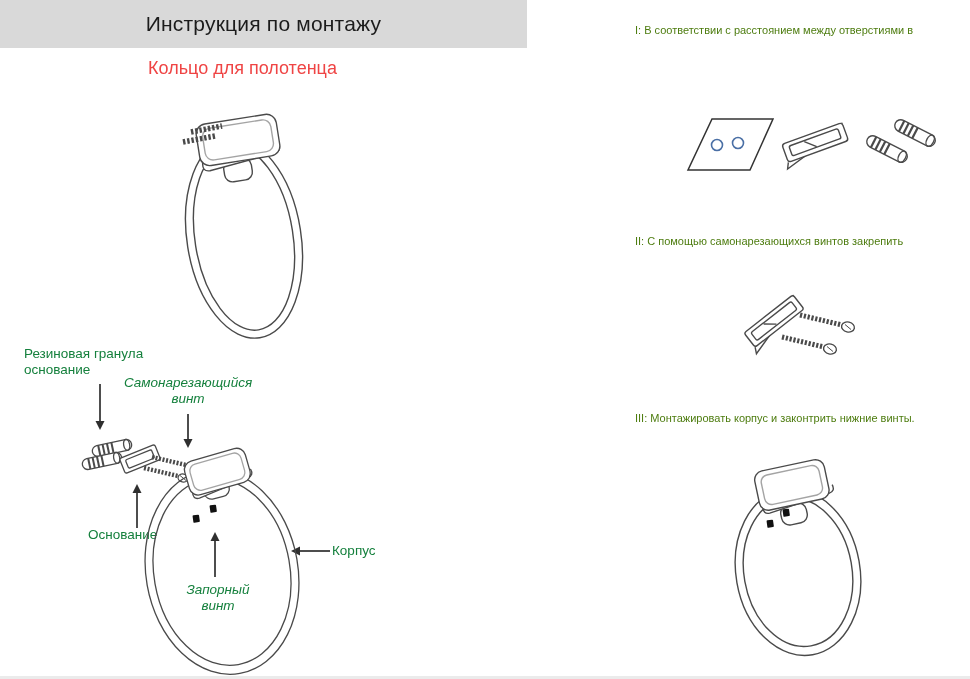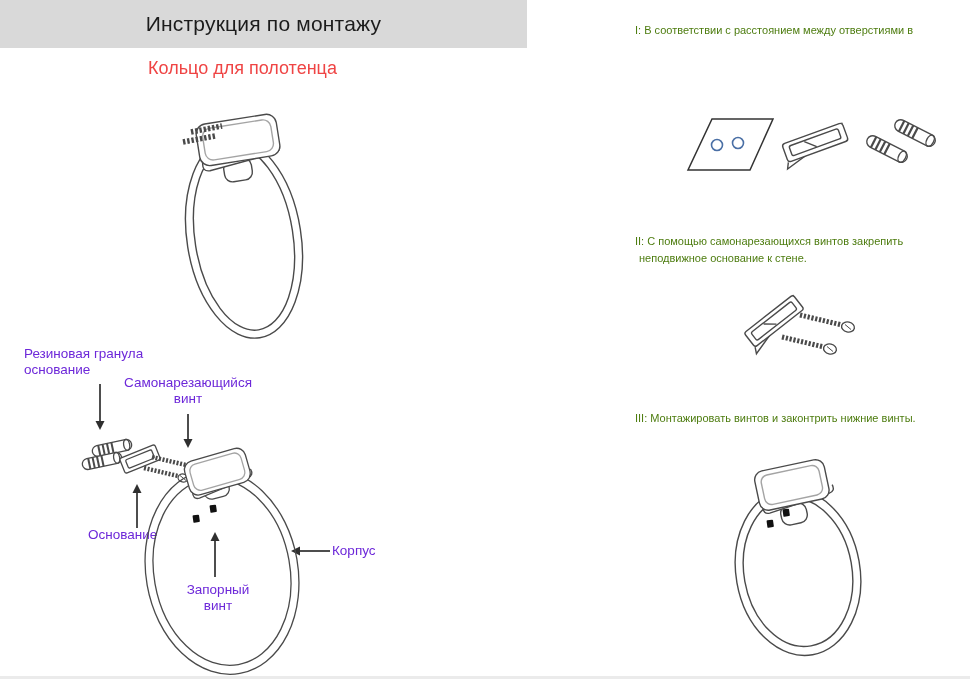--- a/index.html
+++ b/index.html
@@ -8,23 +8,23 @@
     font-family:"Liberation Sans", sans-serif;color:#333;
   }
   .abs{position:absolute;}
   .header-bar{
     left:0;top:0;width:527px;height:48px;background:#d9d9d9;
     display:flex;align-items:center;justify-content:center;
   }
   .header-bar .title{font-size:21px;color:#1c1c1c;letter-spacing:.2px;}
   .subtitle-wrap{left:0;top:58px;width:485px;text-align:center;}
   .subtitle-wrap .subtitle{font-size:18px;color:#ef4444;}
-  .label{position:absolute;font-size:13.5px;line-height:16px;color:#6d28d9;}
+  .label{position:absolute;font-size:13.5px;line-height:16px;color:#15803d;}
   .label .tline{white-space:nowrap;}
-  .label.center{text-align:center;}
+  .label.center{text-align:center;font-style:italic;}
   .step{position:absolute;font-size:11px;line-height:17px;color:#4d7c0f;}
   .step .tline{white-space:nowrap;}
   .step .tline + .tline{margin-left:4px;}
   svg{position:absolute;overflow:visible;}
   .bottom-edge{left:0;top:676px;width:970px;height:3px;background:#ebebeb;}
 </style>
 </head>
 <body>
 
 <div class="abs header-bar">
@@ -151,24 +151,23 @@
       <rect x="170" y="125" width="6.5" height="7.5" rx="1" transform="rotate(-8 173 129)"></rect>
     </g>
   </g>
 </svg>
 
 <div class="step" style="left:635px;top:22px;">
     <div class="tline">I: В соответствии с расстоянием между отверстиями в</div>
   </div>
 <div class="step" style="left:635px;top:207px;margin-top:26px;">
     <div class="tline">II: С помощью самонарезающихся винтов закрепить</div>
-    <div class="tline">неподвижное основание к стене.</div>
   </div>
 <div class="step" style="left:635px;top:410px;">
-    <div class="tline">III: Монтажировать винтов и законтрить нижние винты.</div>
+    <div class="tline">III: Монтажировать корпус и законтрить нижние винты.</div>
   </div>
 
 <svg style="left:675px;top:108px;" width="275" height="95" viewBox="0 0 275 95">
   <g stroke="#4a4a4a" fill="none" stroke-width="1.4">
     <g>
       <polygon points="37,11 98,11 75,62 13,62" fill="#fff" stroke="#333" stroke-width="1.5"></polygon>
       <g stroke="#4a6fa5" stroke-width="1.6">
         <circle cx="42" cy="37" r="5.5"></circle>
         <circle cx="63" cy="35" r="5.5"></circle>
       </g>

